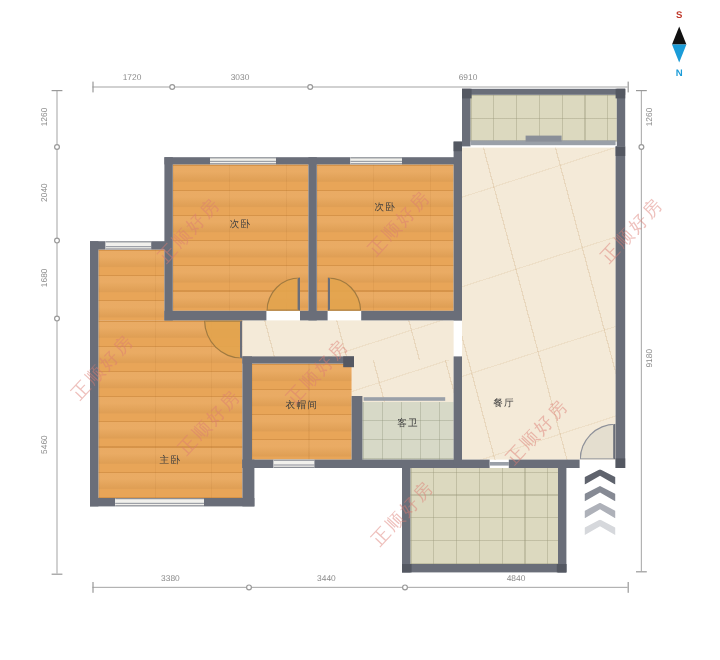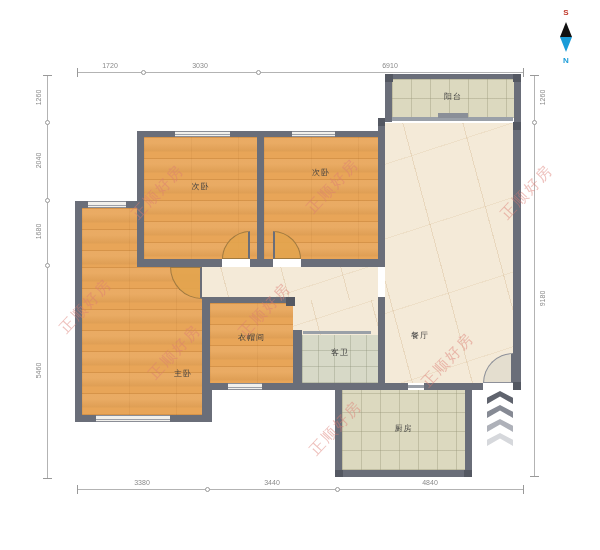--- a/index.html
+++ b/index.html
@@ -120,27 +120,25 @@
   <div class="fan fan-amber leaf-r" style="left:222px;top:231px;width:28px;height:28px;border-radius:100% 0 0 0;"></div>
   <div class="fan fan-amber leaf-l" style="left:273px;top:231px;width:28px;height:28px;border-radius:0 100% 0 0;"></div>
   <div class="fan fan-amber leaf-r" style="left:170px;top:267px;width:32px;height:32px;border-radius:0 0 0 100%;"></div>
   <div class="fan fan-grey leaf-r" style="left:483px;top:353px;width:30px;height:30px;border-radius:100% 0 0 0;"></div>
 
   <div class="chev" style="left:487px;top:391px;background:#5f636d;"></div>
   <div class="chev" style="left:487px;top:405px;background:#868a94;"></div>
   <div class="chev" style="left:487px;top:419px;background:#aeb1b9;"></div>
   <div class="chev" style="left:487px;top:433px;background:#d6d8dc;"></div>
 
-  <div class="rlabel" style="left:392px;top:91px;width:122px;">阳台</div>
   <div class="rlabel" style="left:400px;top:330px;width:40px;">餐厅</div>
   <div class="rlabel" style="left:302px;top:347px;width:76px;">客卫</div>
-  <div class="rlabel" style="left:342px;top:423px;width:123px;">厨房</div>
   <div class="rlabel" style="left:144px;top:181px;width:113px;">次卧</div>
   <div class="rlabel" style="left:264px;top:167px;width:114px;">次卧</div>
-  <div class="rlabel" style="left:82px;top:368px;width:120px;margin-left:41px;">主卧</div>
+  <div class="rlabel" style="left:82px;top:378px;width:120px;">主卧</div>
   <div class="rlabel" style="left:210px;top:332px;width:83px;">衣帽间</div>
 
   <div class="dimline" style="left:77px;top:72px;width:446px;height:1px;"></div>
   <div class="tick" style="left:77px;top:68px;width:1px;height:9px;"></div>
   <div class="tick" style="left:523px;top:68px;width:1px;height:9px;"></div>
   <div class="ctick" style="left:141px;top:70px;"></div>
   <div class="ctick" style="left:256px;top:70px;"></div>
   <div class="dimtxt" style="left:85px;top:62px;width:50px;">1720</div>
   <div class="dimtxt" style="left:175px;top:62px;width:50px;">3030</div>
   <div class="dimtxt" style="left:365px;top:62px;width:50px;">6910</div>

